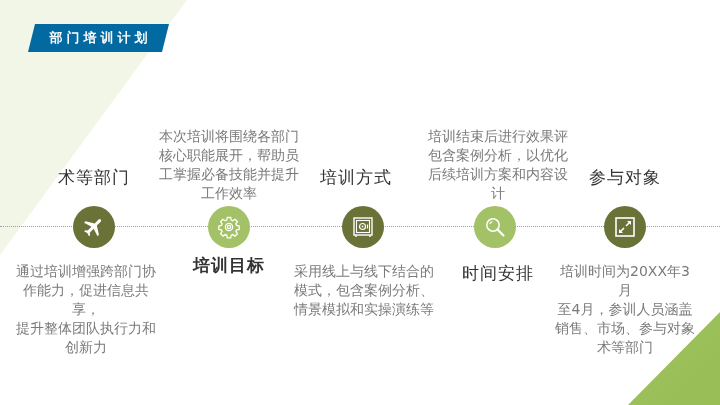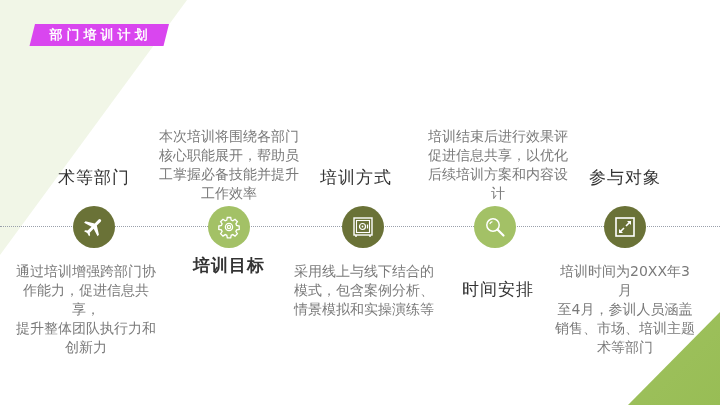--- a/index.html
+++ b/index.html
@@ -12,22 +12,22 @@
     background:#f1f6e7;
     clip-path: polygon(0 0, 187px 0, 0 255px);
   }
   .bg-tri-br {
     position:absolute; left:0; top:0; width:720px; height:405px;
     background: linear-gradient(135deg, #c2d88f 0%, #98bd55 100%);
     clip-path: polygon(720px 312px, 720px 405px, 628px 405px);
   }
 
   .title-tag {
-    position:absolute; left:28px; top:24px; width:141px; height:22px;
-    background:#d946ef;
+    position:absolute; left:28px; top:24px; width:141px; height:28px;
+    background:#0369a1;
     clip-path: polygon(7px 0, 141px 0, 134px 28px, 0 28px);
     display:flex; align-items:center; justify-content:center;font-family:Liberation Serif, serif;
   }
   .title-tag span {
     color:#ffffff; font-size:13px; font-weight:bold; letter-spacing:4px;
     padding-left:4px;
   }
 
   .timeline {
     position:absolute; left:0; top:226px; width:720px; height:0;
@@ -103,42 +103,42 @@
     </svg>
   </div>
   <div class="desc" style="left:294px; top:262px;">
     <div>采用线上与线下结合的</div>
     <div>模式，包含案例分析、</div>
     <div>情景模拟和实操演练等</div>
   </div>
 
   <div class="desc" style="left:428px; top:127px;">
     <div>培训结束后进行效果评</div>
-    <div>促进信息共享，以优化</div>
+    <div>包含案例分析，以优化</div>
     <div>后续培训方案和内容设</div>
     <div>计</div>
   </div>
   <div class="node light" style="left:474px;">
     <svg viewBox="0 0 24 24">
       <circle cx="10" cy="10" r="6.2" fill="none" stroke="#ffffff" stroke-width="1.5"></circle>
       <path d="M6.8 9.2a3.4 3.4 0 0 1 2.6-2.6" fill="none" stroke="#ffffff" stroke-width="1.1"></path>
       <line x1="14.5" y1="14.5" x2="20.5" y2="20.5" stroke="#ffffff" stroke-width="2.2" stroke-linecap="round"></line>
     </svg>
   </div>
-  <div class="heading" style="left:428px; top:278px;text-align:center;">时间安排</div>
+  <div class="heading" style="left:428px; top:262px;text-align:center;">时间安排</div>
 
   <div class="heading" style="left:555px; top:166px;">参与对象</div>
   <div class="node dark" style="left:604px;">
     <svg viewBox="0 0 24 24">
       <rect x="3" y="3" width="18" height="18" fill="none" stroke="#ffffff" stroke-width="1.6"></rect>
       <line x1="13" y1="11" x2="17.5" y2="6.5" stroke="#ffffff" stroke-width="1.6"></line>
       <polygon points="18,6 18,10 14,6" fill="#ffffff"></polygon>
       <line x1="11" y1="13" x2="6.5" y2="17.5" stroke="#ffffff" stroke-width="1.6"></line>
       <polygon points="6,18 6,14 10,18" fill="#ffffff"></polygon>
     </svg>
   </div>
   <div class="desc" style="left:555px; top:262px;">
     <div>培训时间为20XX年3月</div>
     <div>至4月，参训人员涵盖</div>
-    <div>销售、市场、培训主题</div>
+    <div>销售、市场、参与对象</div>
     <div>术等部门</div>
   </div>
 </div>
 
 </body></html>

